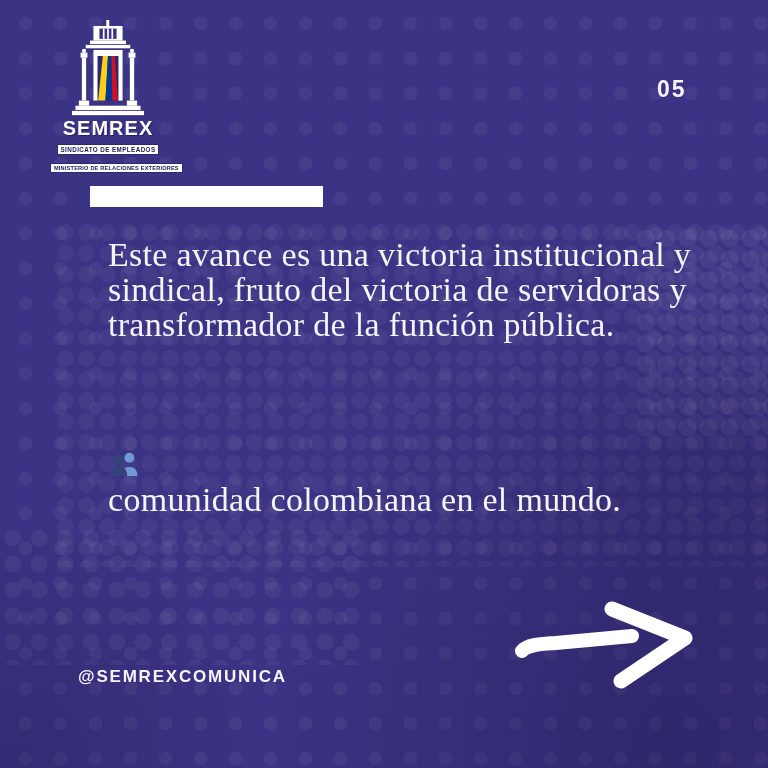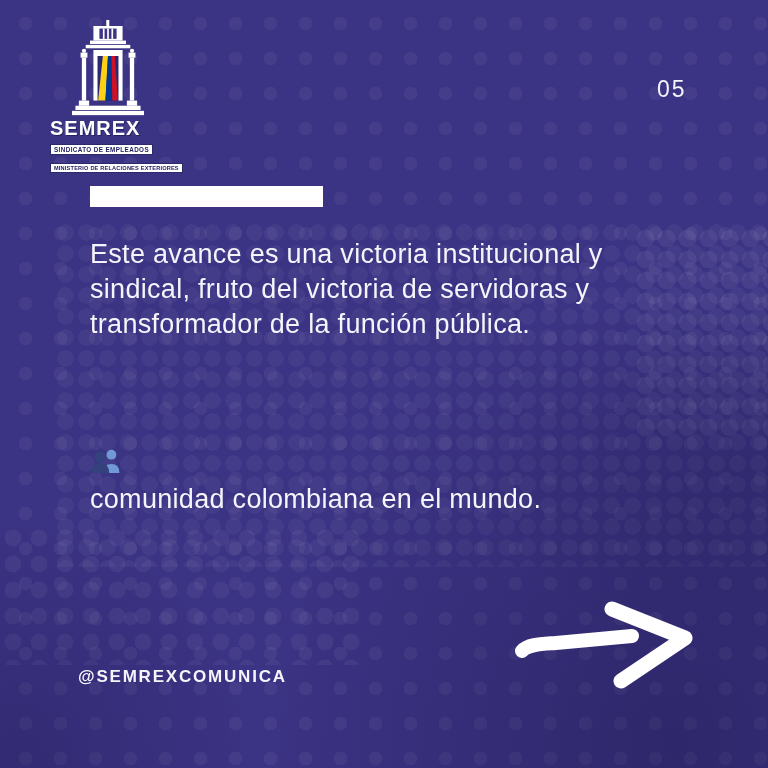--- a/index.html
+++ b/index.html
@@ -33,42 +33,42 @@
   .grunge {
     left:0; top:0; width:768px; height:768px;
     background:
       radial-gradient(ellipse at 88% 97%, rgba(20,14,55,0.32), transparent 42%),
       radial-gradient(ellipse at 101% 62%, rgba(20,14,55,0.16), transparent 28%),
       radial-gradient(ellipse at 2% 99%, rgba(20,14,55,0.22), transparent 22%);
   }
   .content { position:absolute; z-index:2; }
 
   
-  .logo { left:50px; top:20px; width:116px; }
+  .logo { left:50px; top:20px; width:116px; text-align:center; }
   .logo svg { display:block; margin:0 auto; }
   .logo-title {
     font-size:20px; font-weight:bold; letter-spacing:1px; color:#ffffff;
     text-shadow:1px 1px 0 #23215e; margin-top:2px; line-height:1;
   }
   .banner {
     display:inline-block; background:#ffffff; color:#232162;
     border:1px solid #2a2a6a; font-weight:bold; white-space:nowrap;
     padding:1px 3px; line-height:1.15; margin-top:2px;
   }
   .banner.b1 { font-size:6.3px; letter-spacing:0.4px; }
   .banner.b2 { font-size:5.6px; letter-spacing:0.2px; margin-top:1px; }
 
   
-  .page-number { left:657px; top:76px; font-size:23px; font-weight:normal; letter-spacing:2px; }
+  .page-number { left:657px; top:76px; font-size:23px; font-weight:bold; letter-spacing:2px; }
 
   
   .highlight-bar { left:90px; top:186px; width:233px; height:21px; background:#ffffff; }
 
   
-  .para { left:90px; width:620px; font-size:27px; line-height:35px; letter-spacing:0.3px; }
+  .para { left:108px; width:620px; font-size:34px; line-height:35px; letter-spacing:0.3px;font-family:Liberation Serif, serif; }
   .para-1 { top:237px; }
   .para-2 { top:444px; }
   .line { white-space:nowrap; }
   .emoji { display:inline-block; vertical-align:-3px; margin-right:9px; }
 
   
   .handle { left:78px; top:667px; font-size:17px; font-weight:bold; letter-spacing:1.8px; }
 
   
   .arrow { left:514px; top:600px; }

